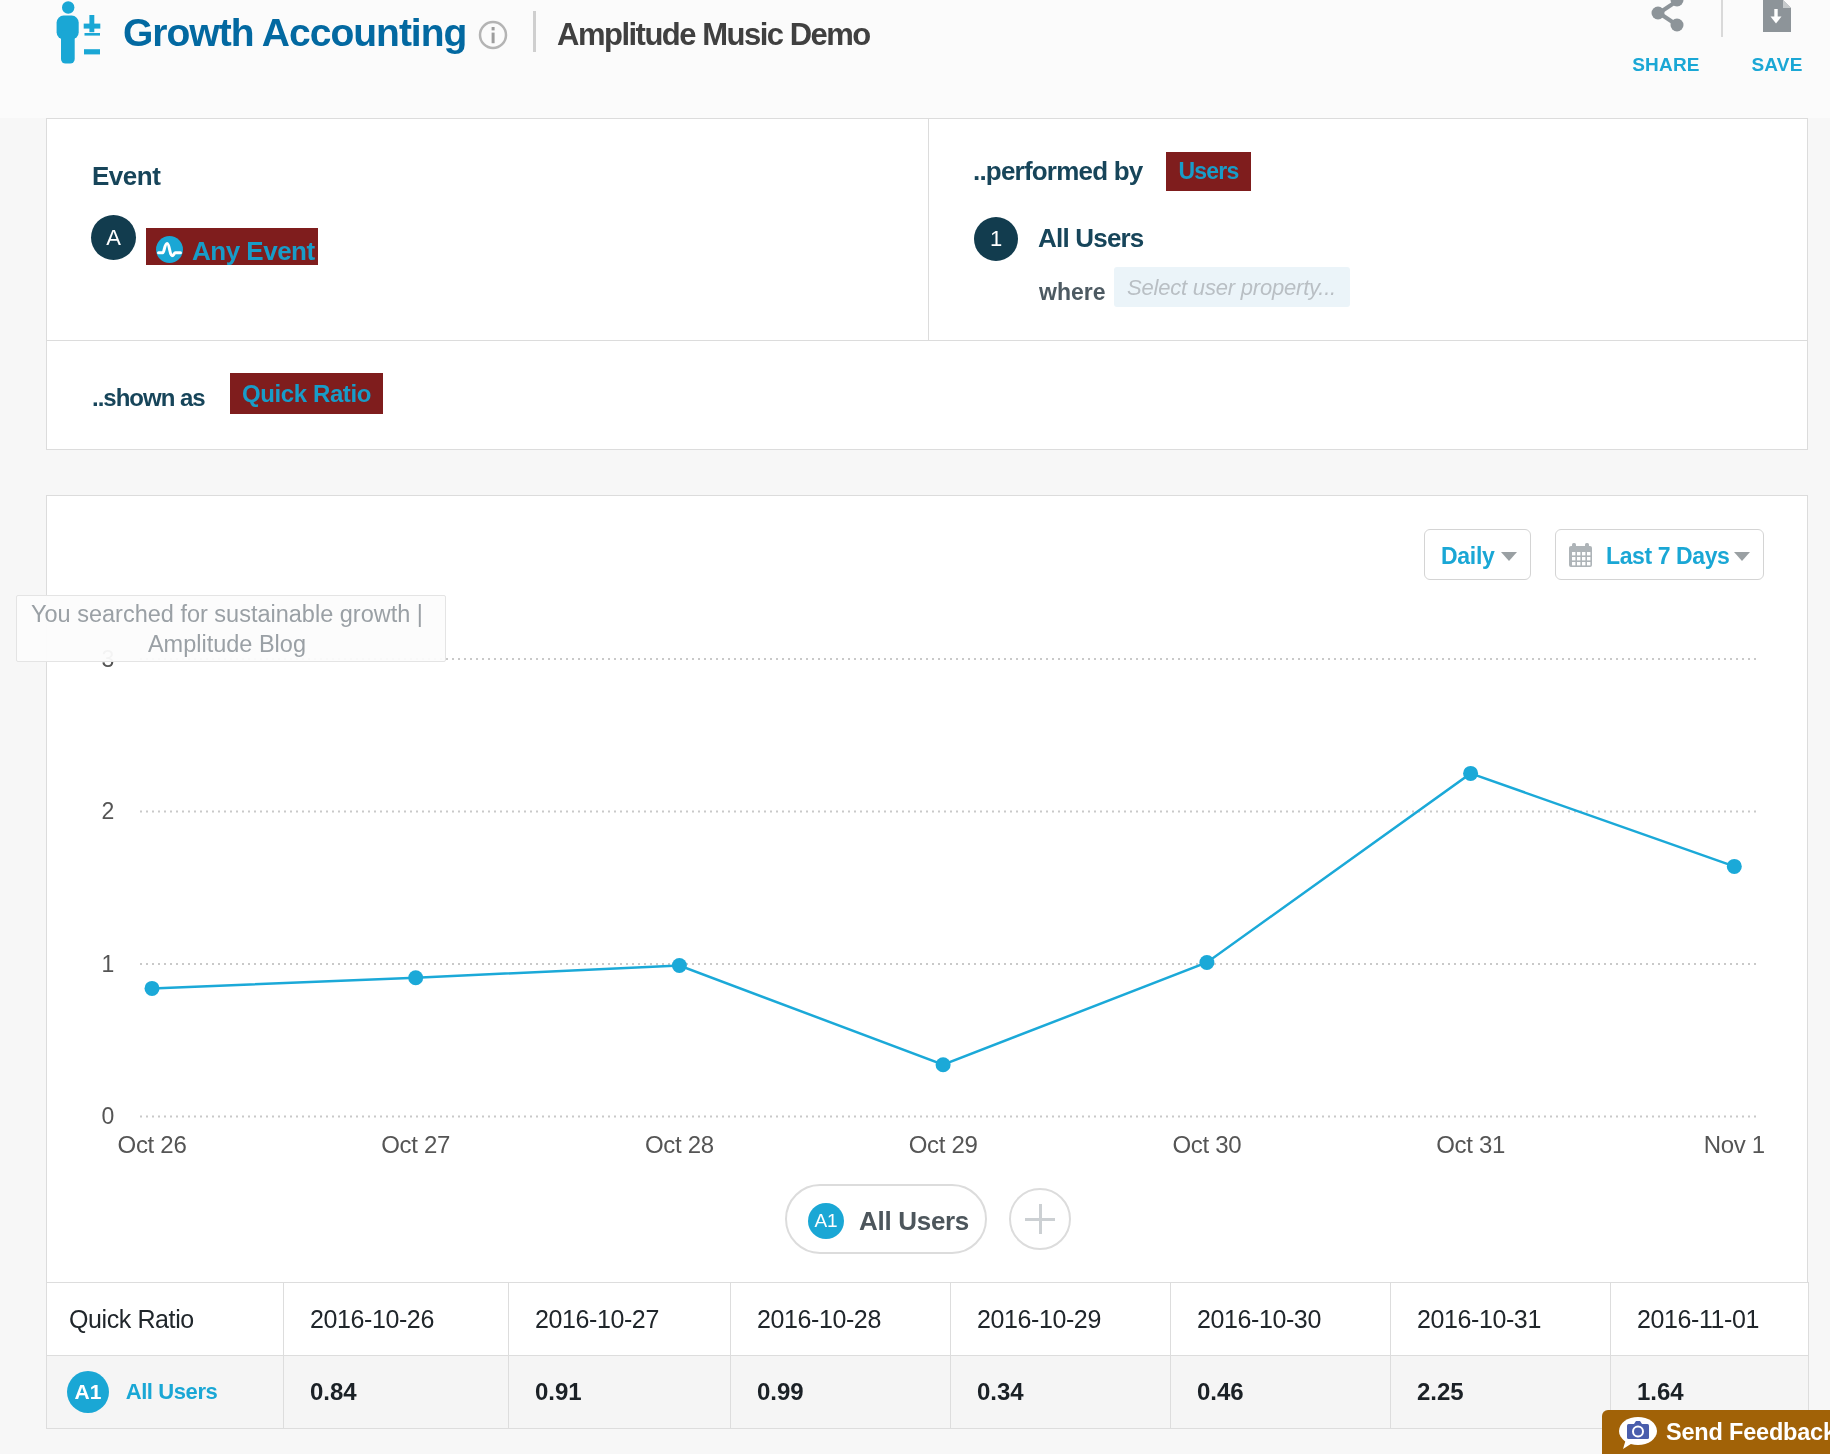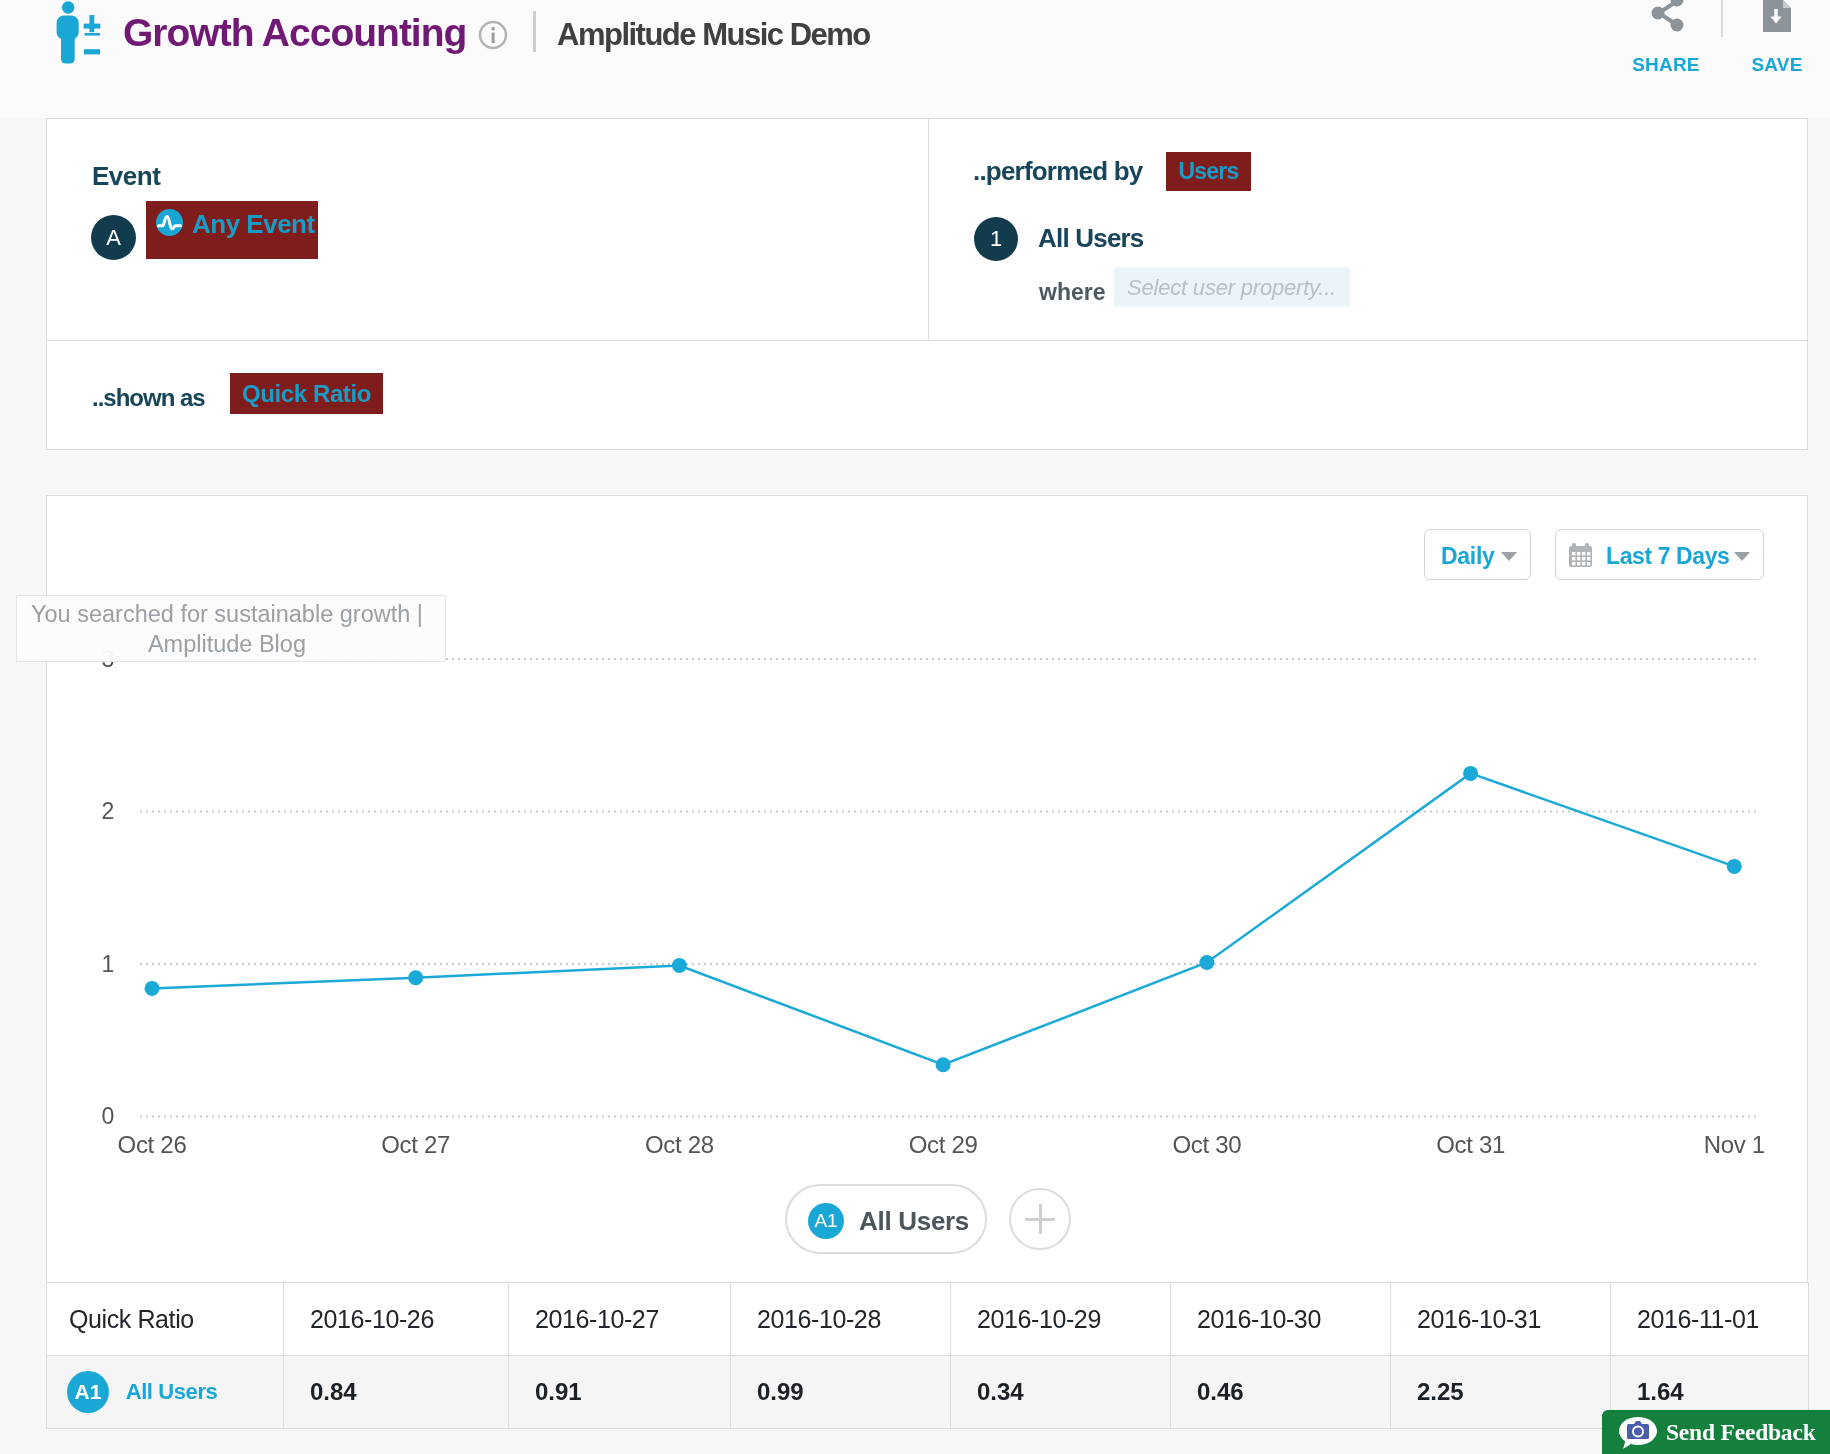--- a/index.html
+++ b/index.html
@@ -16,21 +16,21 @@
 <div class="abs" style="left:0; top:0; width:1830px; height:118px; background:#fbfbfb;"></div>
 <svg class="abs" style="left:56px; top:0px;" width="48" height="66" viewBox="0 0 48 66">
   <circle cx="12.2" cy="7.5" r="6.2" fill="#1aa7d5"></circle>
   <rect x="0.6" y="15.6" width="22.1" height="23.6" rx="7" fill="#1aa7d5"></rect>
   <rect x="5" y="30" width="13.7" height="33.5" rx="4.5" fill="#1aa7d5"></rect>
   <rect x="27.7" y="23.6" width="16.6" height="5" fill="#1aa7d5"></rect>
   <rect x="33.4" y="15" width="4.9" height="17.2" fill="#1aa7d5"></rect>
   <rect x="28.5" y="33" width="15.5" height="2.6" fill="#1aa7d5"></rect>
   <rect x="28" y="49.2" width="16" height="5.2" fill="#1aa7d5"></rect>
 </svg>
-<div class="abs" style="left:123px; top:11px; font-size:39px; font-weight:bold; color:#701a75; letter-spacing:-1px;">Growth Accounting</div>
+<div class="abs" style="left:123px; top:11px; font-size:39px; font-weight:bold; color:#0369a1; letter-spacing:-1px;">Growth Accounting</div>
 <svg class="abs" style="left:478px; top:20px;" width="30" height="30" viewBox="0 0 30 30">
   <circle cx="15" cy="15" r="13" fill="none" stroke="#b4b4b4" stroke-width="2.5"></circle>
   <rect x="13.6" y="7" width="3" height="3.4" fill="#9d9d9d"></rect>
   <rect x="13.6" y="12.6" width="3" height="10.6" fill="#9d9d9d"></rect>
 </svg>
 <div class="abs" style="left:533px; top:11px; width:3px; height:41px; background:#cfcfcf;"></div>
 <div class="abs" style="left:557px; top:17px; font-size:31px; font-weight:bold; color:#404040; letter-spacing:-1.5px;">Amplitude Music Demo</div>
 
 <svg class="abs" style="left:1646px; top:-6px;" width="40" height="40" viewBox="0 0 40 40">
   <g stroke="#8d9499" stroke-width="4" fill="#8d9499">
@@ -52,21 +52,21 @@
   <path d="M9.5,16.5 h11 l-5.5,7 z" fill="#fff"></path>
 </svg>
 <div class="abs" style="left:1720px; top:54px; width:114px; text-align:center; font-size:19px; font-weight:bold; color:#1aa7d5; letter-spacing:0.2px;">SAVE</div>
 
 <div class="card" style="left:46px; top:118px; width:1762px; height:332px;"></div>
 <div class="abs" style="left:928px; top:119px; width:1px; height:221px; background:#dcdcdc;"></div>
 <div class="abs" style="left:47px; top:340px; width:1760px; height:1px; background:#dcdcdc;"></div>
 
 <div class="abs" style="left:92px; top:161px; font-size:26px; font-weight:bold; color:#17455a; letter-spacing:-0.5px;">Event</div>
 <div class="badge" style="left:91px; top:215px; width:45px; height:45px; line-height:45px; font-size:22px;">A</div>
-<div class="chip" style="left:146px; top:201px; width:172px; height:58px;">
+<div class="chip" style="left:146px; top:228px; width:172px; height:37px;">
   <svg class="abs" style="left:10px; top:8px;" width="27" height="27" viewBox="0 0 27 27">
     <circle cx="13.5" cy="13.5" r="13.5" fill="#1aa7d5"></circle>
     <path d="M2.5,16.8 h4.3 c1.4,0 1.8,-9.3 4.3,-9.3 c2.6,0 2.6,12.3 4.9,12.3 c1.9,0 1.9,-3 3.4,-3 h5.1" fill="none" stroke="#fff" stroke-width="3" stroke-linecap="round"></path>
   </svg>
   <span class="abs" style="left:46px; top:8px; font-size:26px; font-weight:bold; letter-spacing:-0.5px;">Any Event</span>
 </div>
 
 <div class="abs" style="left:973px; top:156px; font-size:26px; font-weight:bold; color:#17455a; letter-spacing:-0.8px;">..performed by</div>
 <div class="chip" style="left:1166px; top:152px; width:85px; height:39px; text-align:center;"><span style="font-size:23px; font-weight:bold; line-height:39px; letter-spacing:-0.8px;">Users</span></div>
 <div class="badge" style="left:974px; top:217px; width:44px; height:44px; line-height:44px; font-size:22px;">1</div>
@@ -193,21 +193,21 @@
 </div>
 <style>
   td.th { border:1px solid #ddd; font-size:25px; color:#20262b; padding-left:26px; letter-spacing:-0.4px; } td.th:first-child { padding-left:22px; }
   td.tb { border:1px solid #ddd; font-size:24px; font-weight:bold; color:#1b2126; padding-left:26px; } td.tb:first-child { padding-left:20px; }
 </style>
 
 <div class="abs" style="left:16px; top:595px; width:430px; height:67px; background:rgba(252,252,252,0.95); border:1px solid #e4e4e4; border-radius:2px;text-align:center;">
   <div style="position:absolute; left:14px; top:3px; font-size:23.5px; color:#9aa0a5; line-height:30px; letter-spacing:0px;">You searched for sustainable growth |<br>Amplitude Blog</div>
 </div>
 
-<div class="abs" style="left:1602px; top:1410px; width:228px; height:44px; background:#15803d; border-top-left-radius:6px;font-family:Liberation Serif, serif;">
+<div class="abs" style="left:1602px; top:1410px; width:228px; height:44px; background:#a16207; border-top-left-radius:6px;">
   <svg style="position:absolute; left:16px; top:6px;" width="42" height="34" viewBox="0 0 42 34">
     <ellipse cx="20" cy="15" rx="19" ry="14" fill="#fff"></ellipse>
     <path d="M16,26 l-11,7 l3,-10 z" fill="#fff"></path>
     <rect x="9" y="8" width="22" height="15" rx="1.5" fill="#4a5ead"></rect>
     <path d="M16,8 l2,-3 h4 l2,3 z" fill="#4a5ead"></path>
     <circle cx="20" cy="15.5" r="5" fill="none" stroke="#fff" stroke-width="2"></circle>
   </svg>
   <span style="position:absolute; left:64px; top:9px; font-size:23.5px; font-weight:bold; color:#fff; letter-spacing:-0.2px;">Send Feedback</span>
 </div>
 

